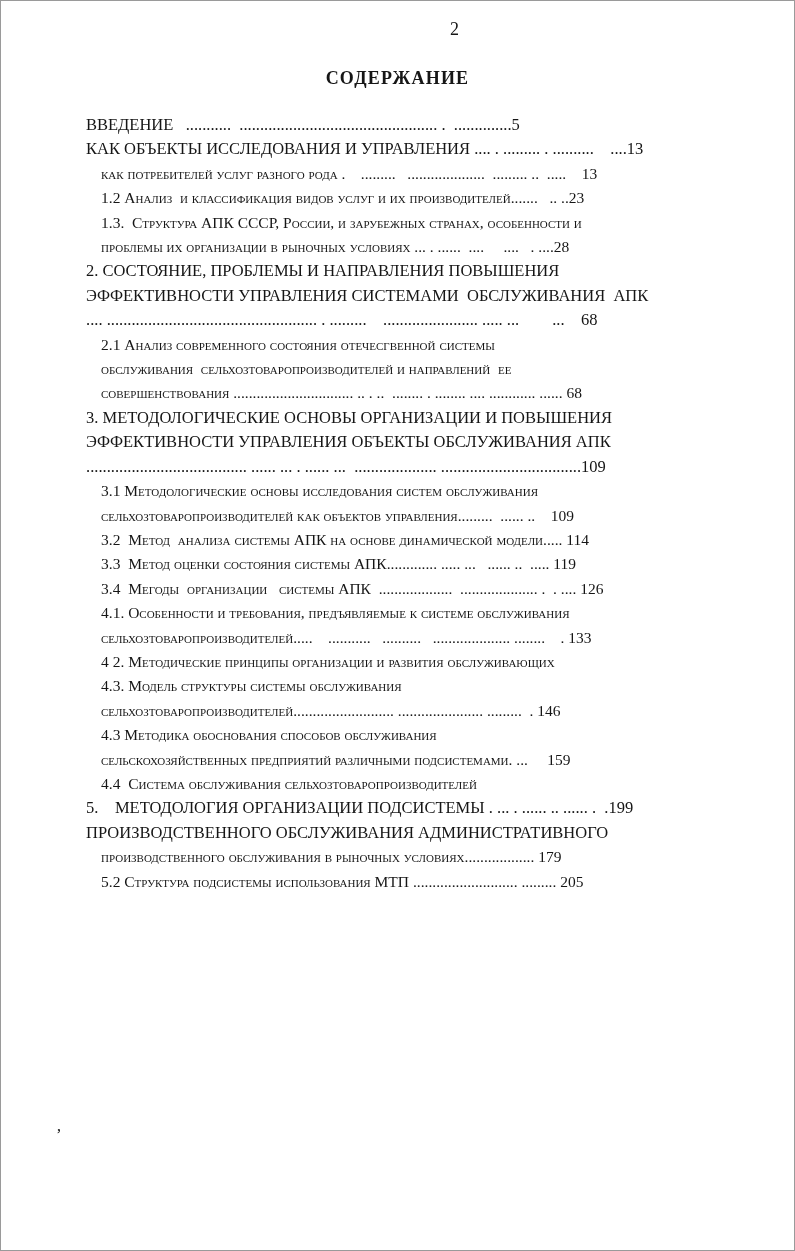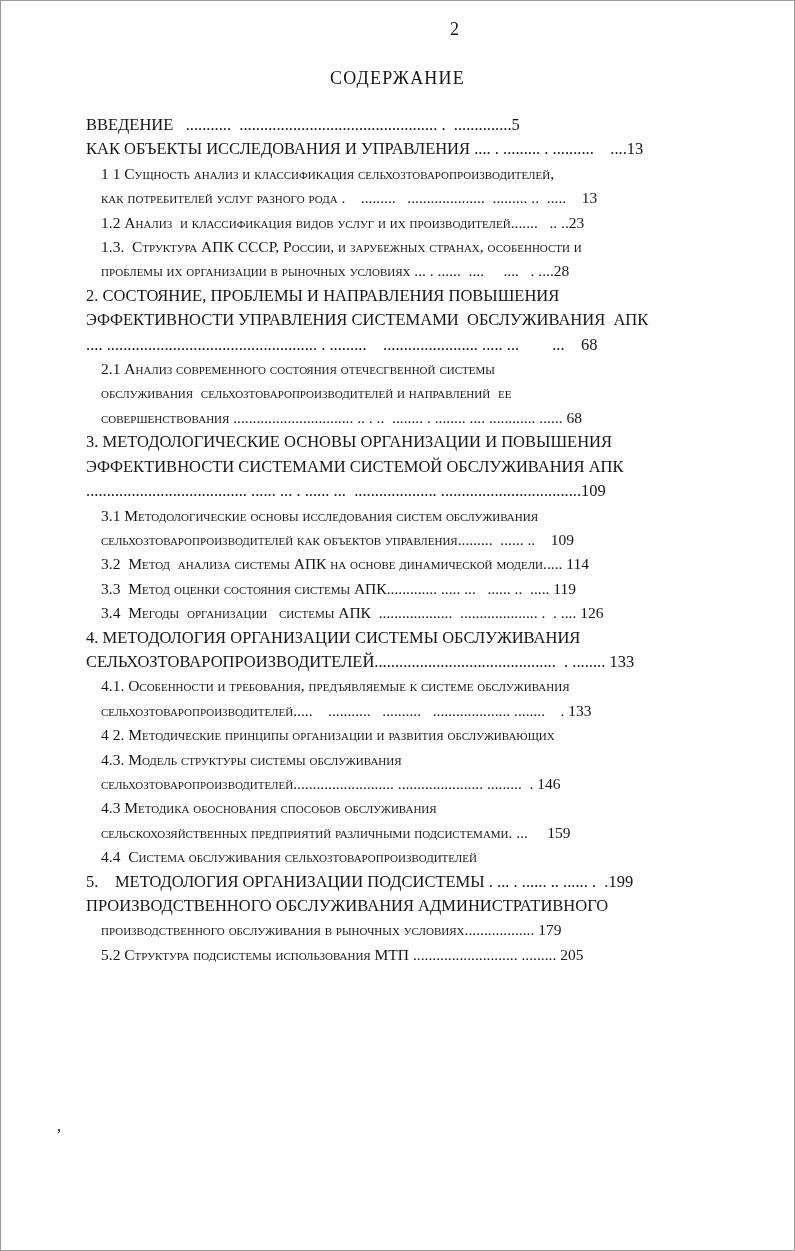--- a/index.html
+++ b/index.html
@@ -19,21 +19,21 @@
     margin-top: 18px;
     text-align: center;
     font-size: 18px;
     position: relative;
     left: 57px;
   }
   .title {
     margin: 28px 0 0 0;
     text-align: center;
     font-size: 18px;
-    font-weight: normal;
+    font-weight: bold;
     letter-spacing: 1.2px;
   }
   .toc {
     margin: 24px 60px 8px 85px;
   }
   .toc .line {
     white-space: pre;
     line-height: 24.4px;
   }
   .entry.chapter .line {
@@ -59,21 +59,20 @@
   <div class="page-number">2</div>
   <div class="title">СОДЕРЖАНИЕ</div>
   <div class="toc" id="toc">
       <div class="entry chapter">
         <div class="line">ВВЕДЕНИЕ   ...........  ................................................ .  ..............5</div>
       </div>
       <div class="entry chapter">
         <div class="line">КАК ОБЪЕКТЫ ИССЛЕДОВАНИЯ И УПРАВЛЕНИЯ .... . ......... . ..........    ....13</div>
       </div>
       <div class="entry section">
-        <div class="line">1 1 Сущность анализ и классификация сельхозтоваропроизводителей,</div>
         <div class="line">как потребителей услуг разного рода .    .........   ....................  ......... ..  .....    13</div>
       </div>
       <div class="entry section">
         <div class="line">1.2 Анализ  и классификация видов услуг и их производителей.......   .. ..23</div>
       </div>
       <div class="entry section">
         <div class="line">1.3.  Структура АПК СССР, России, и зарубежных странах, особенности и</div>
         <div class="line">проблемы их организации в рыночных условиях ... . ......  ....     ....   . ....28</div>
       </div>
       <div class="entry chapter">
@@ -81,39 +80,35 @@
         <div class="line">ЭФФЕКТИВНОСТИ УПРАВЛЕНИЯ СИСТЕМАМИ  ОБСЛУЖИВАНИЯ  АПК</div>
         <div class="line">.... ................................................... . .........    ....................... ..... ...        ...    68</div>
       </div>
       <div class="entry section">
         <div class="line">2.1 Анализ современного состояния отечесгвенной системы</div>
         <div class="line">обслуживания  сельхозтоваропроизводителей и направлений  ее</div>
         <div class="line">совершенствования ............................... .. . ..  ........ . ........ .... ............ ...... 68</div>
       </div>
       <div class="entry chapter">
         <div class="line">3. МЕТОДОЛОГИЧЕСКИЕ ОСНОВЫ ОРГАНИЗАЦИИ И ПОВЫШЕНИЯ</div>
-        <div class="line">ЭФФЕКТИВНОСТИ СИСТЕМАМИ СИСТЕМОЙ ОБСЛУЖИВАНИЯ АПК</div>
+        <div class="line">ЭФФЕКТИВНОСТИ УПРАВЛЕНИЯ ОБЪЕКТЫ ОБСЛУЖИВАНИЯ АПК</div>
         <div class="line">....................................... ...... ... . ...... ...  .................... ..................................109</div>
       </div>
       <div class="entry section">
         <div class="line">3.1 Методологические основы исследования систем обслуживания</div>
         <div class="line">сельхозтоваропроизводителей как объектов управления.........  ...... ..    109</div>
       </div>
       <div class="entry section">
         <div class="line">3.2  Метод  анализа системы АПК на основе динамической модели..... 114</div>
       </div>
       <div class="entry section">
         <div class="line">3.3  Метод оценки состояния системы АПК............. ..... ...   ...... ..  ..... 119</div>
       </div>
       <div class="entry section">
         <div class="line">3.4  Мегоды  организации   системы АПК  ...................  .................... .  . .... 126</div>
-      </div>
-      <div class="entry chapter">
-        <div class="line">4. МЕТОДОЛОГИЯ ОРГАНИЗАЦИИ СИСТЕМЫ ОБСЛУЖИВАНИЯ</div>
-        <div class="line">СЕЛЬХОЗТОВАРОПРОИЗВОДИТЕЛЕЙ............................................  . ........ 133</div>
       </div>
       <div class="entry section">
         <div class="line">4.1. Особенности и требования, предъявляемые к системе обслуживания</div>
         <div class="line">сельхозтоваропроизводителей.....    ...........   ..........   .................... ........    . 133</div>
       </div>
       <div class="entry section">
         <div class="line">4 2. Методические принципы организации и развития обслуживающих</div>
       </div>
       <div class="entry section">
         <div class="line">4.3. Модель структуры системы обслуживания</div>

